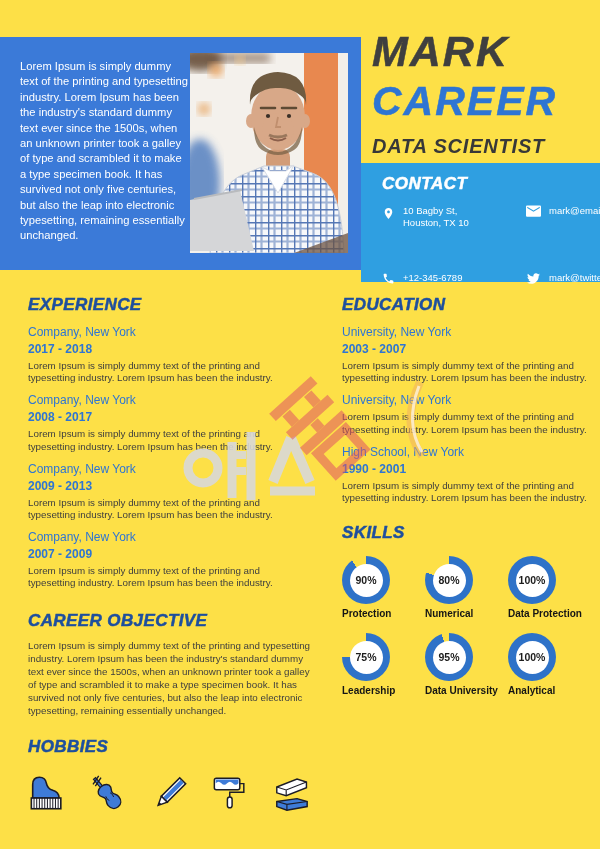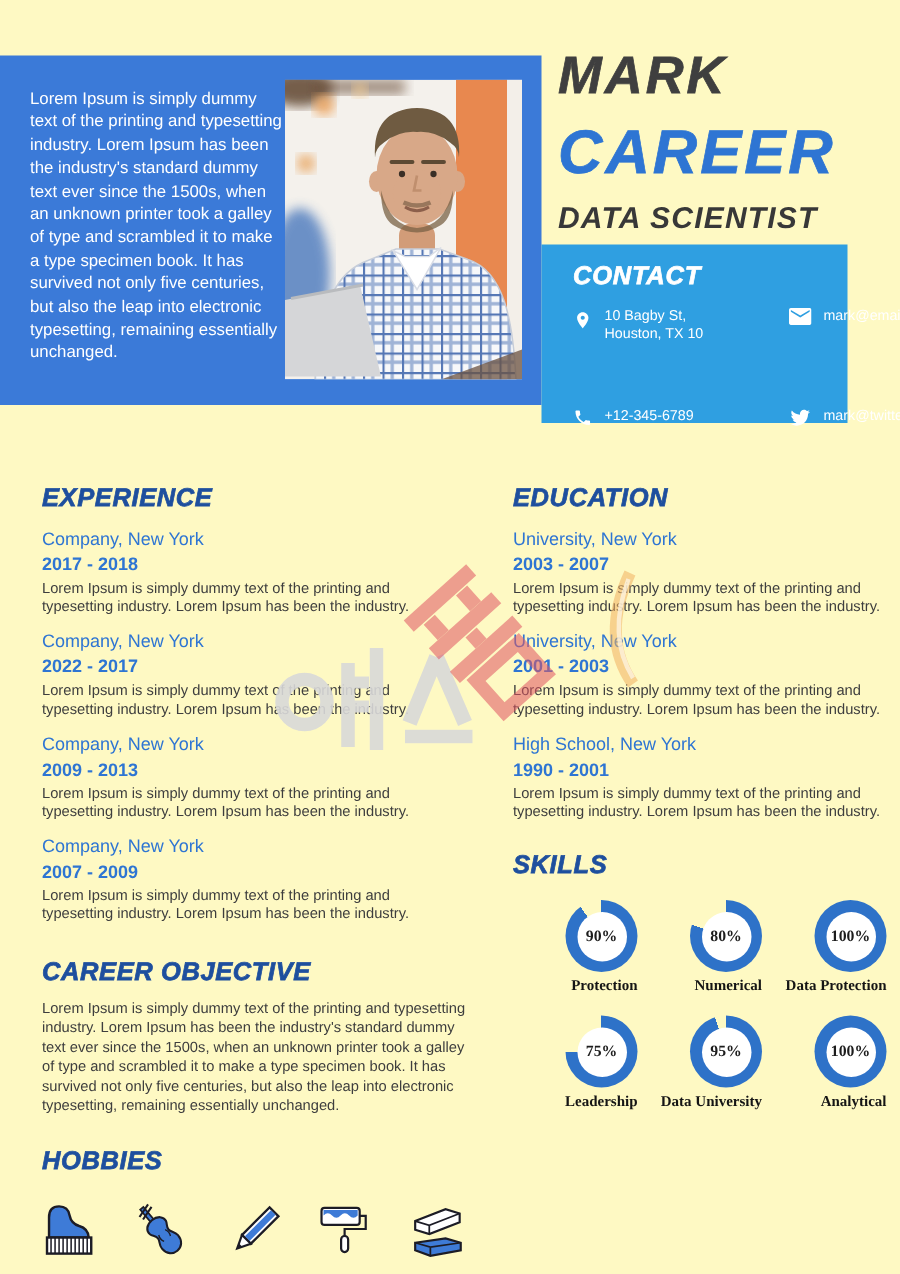--- a/index.html
+++ b/index.html
@@ -1,53 +1,53 @@
 <!DOCTYPE html>
 <html style="--accent_royal: #3b7ad8; --accent_sky: #2f9fe1; --heading: #1e4f9e; --title_blue: #2e75d3; --body: #3e3e3e; --ring: #2e72c8; --icon_blue: #3e7bd7; --icon_outline: #1c1c26; --watermark_gray: #d9d9d9; --watermark_red: #e05563;"><head>
 <meta charset="utf-8">
 <style>
   html,body{margin:0;padding:0;background:#ffffff;}
-  .page{position:relative;width:600px;height:849px;background:#fef9c3;overflow:hidden;
+  .page{position:relative;width:600px;height:849px;background:#fde047;overflow:hidden;
         font-family:"Liberation Sans", sans-serif;}
   .fat{-webkit-text-stroke:0.5px currentColor;}
 
   
   .hero-box{position:absolute;left:0;top:37px;width:361px;height:233px;background:var(--accent_royal,#3b7ad8);}
   .intro{position:absolute;left:20px;top:22px;width:168px;margin:0;color:#fff;
          font-size:11.2px;line-height:15.4px;}
   .photo{position:absolute;left:190px;top:53px;width:158px;height:200px;overflow:hidden;}
   .name-block{position:absolute;left:372px;top:26px;width:224px;font-style:italic;}
-  .first{font-size:35px;font-weight:bold;letter-spacing:2px;color:#3f3f3f;line-height:50px;}
+  .first{font-size:43px;font-weight:bold;letter-spacing:2px;color:#3f3f3f;line-height:50px;}
   .last{font-size:41px;font-weight:bold;letter-spacing:2px;color:var(--title_blue,#2e75d3);line-height:50px;}
   .job{margin-top:9px;font-size:20px;font-weight:bold;letter-spacing:0.8px;color:#383838;}
-  .contact-box{position:absolute;left:361px;top:163px;width:204px;height:119px;background:var(--accent_sky,#2f9fe1);color:#fff;}
+  .contact-box{position:absolute;left:361px;top:163px;width:239px;height:119px;background:var(--accent_sky,#2f9fe1);color:#fff;}
   .contact-box h2{margin:11px 0 0 21px;font-size:17px;font-style:italic;font-weight:bold;letter-spacing:0.5px;}
   .cgrid{display:grid;grid-template-columns:100px 1fr;row-gap:13px;margin:11px 0 0 21px;gap:44px;}
   .ccell{display:flex;align-items:flex-start;gap:8px;font-size:9.5px;line-height:11.5px;}
   .ccell svg{flex:0 0 auto;margin-top:0px;}
 
   
-  .col{position:absolute;top:294px;margin-top:27px;}
+  .col{position:absolute;top:294px;}
   .col-left{left:28px;width:283px;}
   .col-right{left:342px;width:244px;}
   h2.section{margin:0;font-size:17px;font-style:italic;font-weight:bold;letter-spacing:0.4px;
              color:var(--heading,#1e4f9e);line-height:22px;}
   .entry{margin-top:9px;}
   .entry .etitle{font-size:12px;font-weight:normal;color:var(--title_blue,#2e75d3);line-height:15px;}
   .entry .edate{font-size:12px;font-weight:bold;color:var(--title_blue,#2e75d3);line-height:15px;margin-top:2px;}
   .entry .ebody{font-size:9.8px;color:var(--body,#3e3e3e);line-height:12.2px;margin-top:3px;width:270px;}
   .objective{margin-top:20px;}
   .objective p{margin:7px 0 0;font-size:9.8px;color:var(--body,#3e3e3e);line-height:13px;width:283px;}
   .hobbies{margin-top:19px;}
   .hobby-row{display:flex;align-items:flex-end;gap:22px;margin-top:7px;}
 
   
   .skills{margin-top:18px;}
   .skills-grid{display:grid;grid-template-columns:repeat(3,83px);row-gap:14px;margin-top:12px;}
-  .skill-cell{display:flex;flex-direction:column;align-items:flex-end;font-family:Liberation Serif, serif;}
+  .skill-cell{display:flex;flex-direction:column;align-items:flex-start;}
   .ring{width:48px;height:48px;border-radius:50%;display:flex;align-items:center;justify-content:center;}
   .ring-inner{width:33px;height:33px;border-radius:50%;background:#fff;display:flex;align-items:center;
               justify-content:center;font-size:10.5px;font-weight:bold;color:#1c1c1c;}
   .skill-label{margin-top:4px;font-size:10px;font-weight:bold;color:#151515;white-space:nowrap;}
 
   
   .watermark{position:absolute;left:170px;top:370px;pointer-events:none;}
 </style>
 </head>
 <body>
@@ -142,21 +142,21 @@
   <div class="col col-left">
     <h2 class="section fat">EXPERIENCE</h2>
 
     <div class="entry">
       <div class="etitle">Company, New York</div>
       <div class="edate">2017 - 2018</div>
       <div class="ebody">Lorem Ipsum is simply dummy text of the printing and typesetting industry. Lorem Ipsum has been the industry.</div>
     </div>
     <div class="entry">
       <div class="etitle">Company, New York</div>
-      <div class="edate">2022 - 2017</div>
+      <div class="edate">2008 - 2017</div>
       <div class="ebody">Lorem Ipsum is simply dummy text of the printing and typesetting industry. Lorem Ipsum has been the industry.</div>
     </div>
     <div class="entry">
       <div class="etitle">Company, New York</div>
       <div class="edate">2009 - 2013</div>
       <div class="ebody">Lorem Ipsum is simply dummy text of the printing and typesetting industry. Lorem Ipsum has been the industry.</div>
     </div>
     <div class="entry">
       <div class="etitle">Company, New York</div>
       <div class="edate">2007 - 2009</div>
@@ -211,21 +211,20 @@
   <div class="col col-right">
     <h2 class="section fat">EDUCATION</h2>
 
     <div class="entry">
       <div class="etitle">University, New York</div>
       <div class="edate">2003 - 2007</div>
       <div class="ebody">Lorem Ipsum is simply dummy text of the printing and typesetting industry. Lorem Ipsum has been the industry.</div>
     </div>
     <div class="entry">
       <div class="etitle">University, New York</div>
-      <div class="edate">2001 - 2003</div>
       <div class="ebody">Lorem Ipsum is simply dummy text of the printing and typesetting industry. Lorem Ipsum has been the industry.</div>
     </div>
     <div class="entry">
       <div class="etitle">High School, New York</div>
       <div class="edate">1990 - 2001</div>
       <div class="ebody">Lorem Ipsum is simply dummy text of the printing and typesetting industry. Lorem Ipsum has been the industry.</div>
     </div>
 
     <div class="skills">
       <h2 class="section fat">SKILLS</h2>

